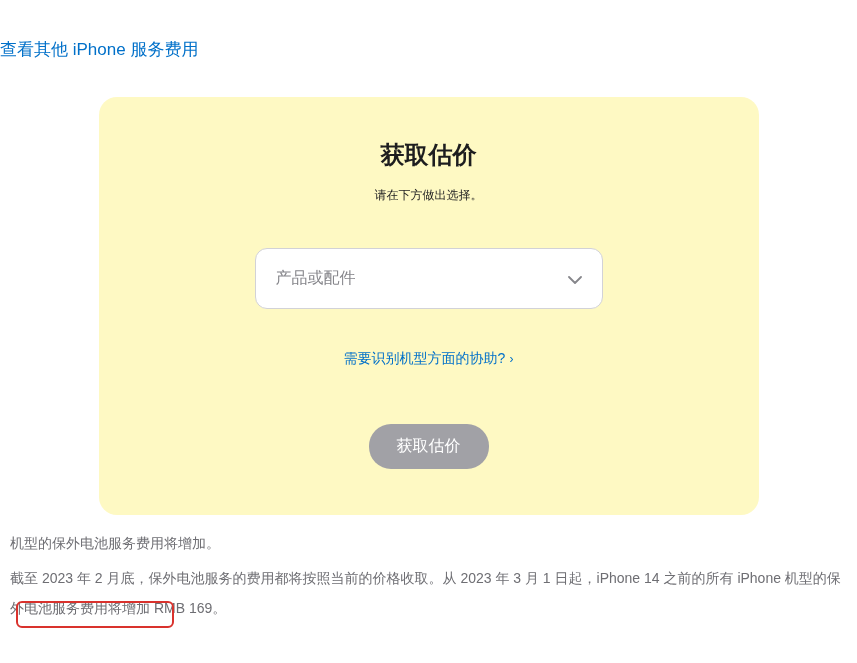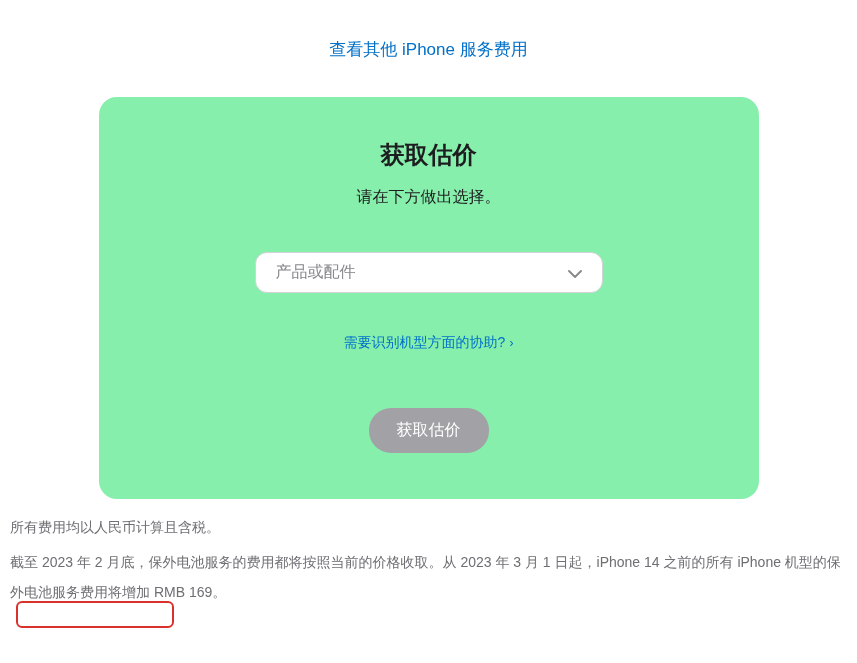--- a/index.html
+++ b/index.html
@@ -8,55 +8,54 @@
       box-sizing: border-box;
     }
     body {
       font-family: -apple-system, BlinkMacSystemFont, "Segoe UI", sans-serif;
       background: #ffffff;
       width: 857px;
       height: 663px;
       position: relative;
     }
     .top-link {
-      text-align: center;
       padding-top: 38px;
       font-size: 17px;
     }
     .top-link a {
       color: #0070c9;
       text-decoration: none;
     }
     .card {
       width: 660px;
       margin: 36px auto 0;
-      background: #86efac;
+      background: #fef9c3;
       border-radius: 18px;
       padding: 42px 50px 46px;
       text-align: center;
     }
     .card-title {
       font-size: 24px;
       font-weight: 600;
       color: #1d1d1f;
       margin-bottom: 16px;
     }
     .card-subtitle {
-      font-size: 16px;
+      font-size: 12px;
       color: #1d1d1f;
       margin-bottom: 44px;
     }
     .select-box {
       width: 348px;
       margin: 0 auto 20px;
       position: relative;
       background: #ffffff;
       border: 1px solid #d2d2d7;
       border-radius: 12px;
-      height: 41px;
+      height: 61px;
       display: flex;
       align-items: center;
       padding: 0 20px;
       cursor: pointer;
       justify-content: space-between;
       gap: 48px;
     }
     .select-placeholder {
       color: #86868b;
       font-size: 16px;
@@ -131,17 +130,17 @@
   <div class="help-link">
     <a href="#">
       <span>需要识别机型方面的协助?</span><span class="chevron-right">›</span>
     </a>
   </div>
 
   <button class="submit-btn">获取估价</button>
 </div>
 
 <div class="footer-text">
-  <p>所有费用均以人民币计算且含税。</p>
+  <p>机型的保外电池服务费用将增加。</p>
   <p>截至 2023 年 2 月底，保外电池服务的费用都将按照当前的价格收取。从 2023 年 3 月 1 日起，iPhone 14 之前的所有 iPhone 机型的保外电池服务费用将增加 RMB 169。</p>
 </div>
 
 <div class="highlight-box"></div>
 
 </body></html>

